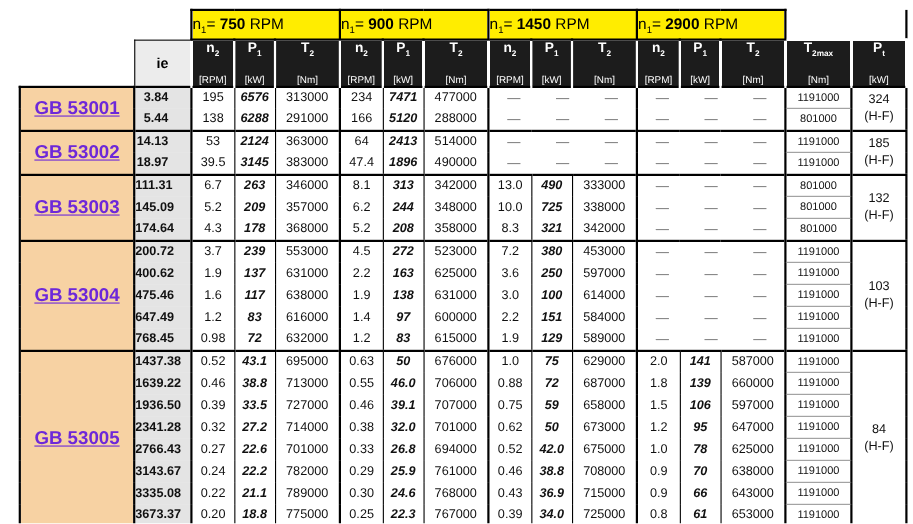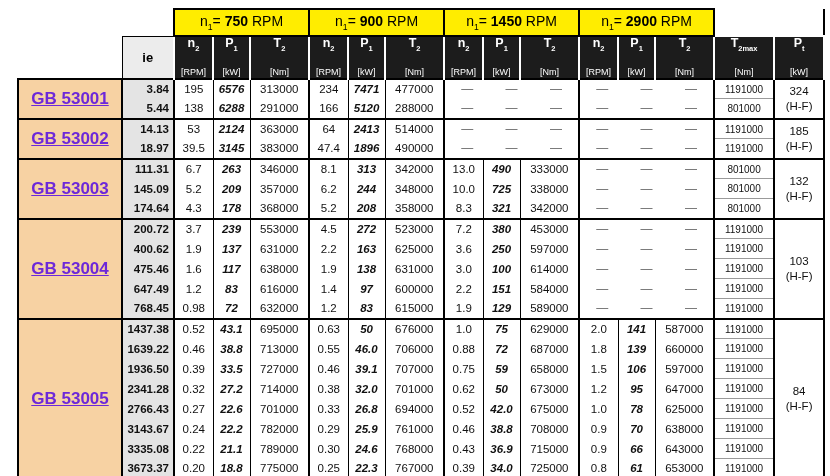--- a/index.html
+++ b/index.html
@@ -20,21 +20,21 @@
     position:absolute;left:17px;top:8px;width:806px;
     border-collapse:collapse;table-layout:fixed;
     border-bottom:2.5px solid var(--border);
     border-right:2.5px solid var(--border);
   }
   td,th{padding:0;margin:0;font-weight:normal;overflow:hidden;white-space:nowrap;}
   
   .speed-header{
     height:25px;background:var(--yellow);
     border:2.5px solid var(--border);
-    text-align:center;font-size:14px;color:#000;vertical-align:middle;
+    text-align:left;font-size:14px;color:#000;vertical-align:middle;
   }
   .speed-header b{font-weight:bold;}
   .speed-header sub{font-size:0.62em;}
   .blank{background:#fff;border:none;}
   
   .black-header{
     height:33px;background:var(--hdr-black);color:#fff;
     border-left:2px solid #fff;border-right:2px solid #fff;border-top:2px solid #fff;
     vertical-align:middle;line-height:1.05;
   }
@@ -48,21 +48,21 @@
   
   tr.datarow{height:20px;}
   td.model-cell{
     background:var(--peach);
     border-left:2.5px solid var(--border);border-right:2.5px solid var(--border);
     text-align:center;vertical-align:middle;
     font-size:17px;font-weight:bold;letter-spacing:0px;color:#6d28d9;text-decoration:underline;
   }
   td.ie-cell{
     background:var(--gray);border-right:2.5px solid var(--border);
-    text-align:right;padding-right:4px;font-size:11.5px;font-weight:bold;vertical-align:middle;
+    text-align:right;padding-right:20px;font-size:11.5px;font-weight:bold;vertical-align:middle;
   }
   td.val{font-size:11.5px;text-align:center;vertical-align:middle;}
   td.c-p1{font-weight:bold;font-style:italic;}
   td.vr-thin{border-right:1px solid var(--border);}
   td.vr-thick{border-right:2.5px solid var(--border);}
   tr.gtop > td{border-top:2.5px solid var(--border);}
   td.rline{border-top:1px solid var(--rline);}
   td.dash-cell{vertical-align:middle;}
   td.dash-cell .dashwrap{display:flex;justify-content:space-around;align-items:center;color:var(--dash);font-size:12px;}
   td.t2max-cell{font-size:10px;text-align:center;vertical-align:middle;}

